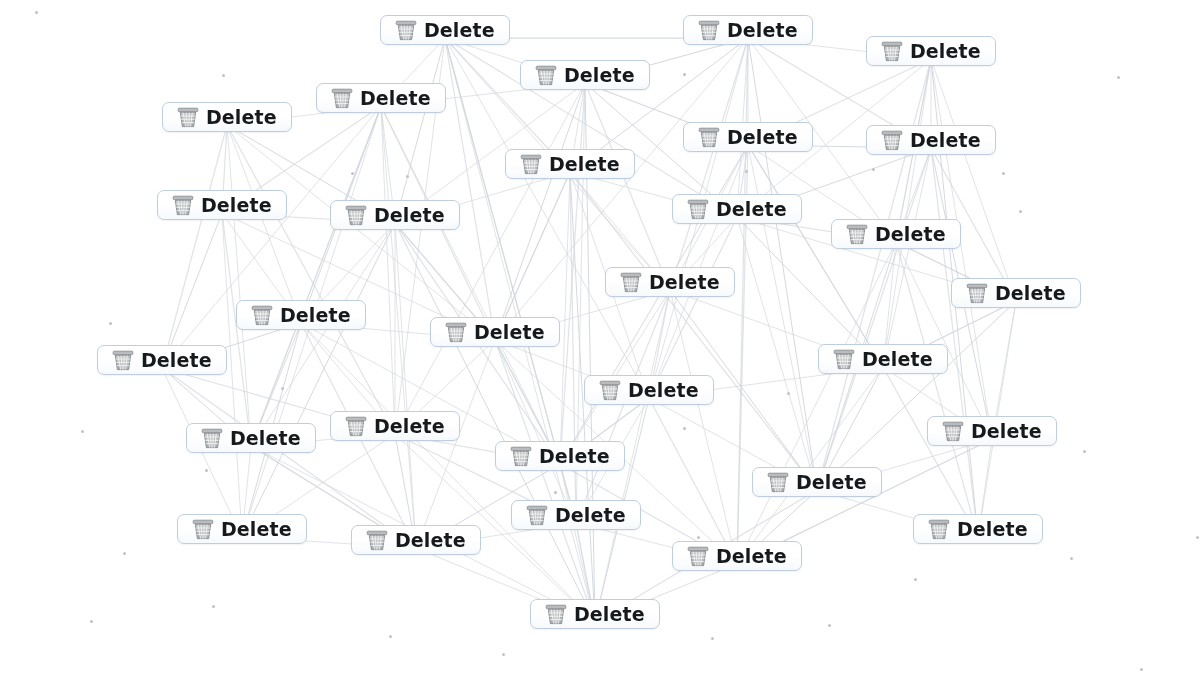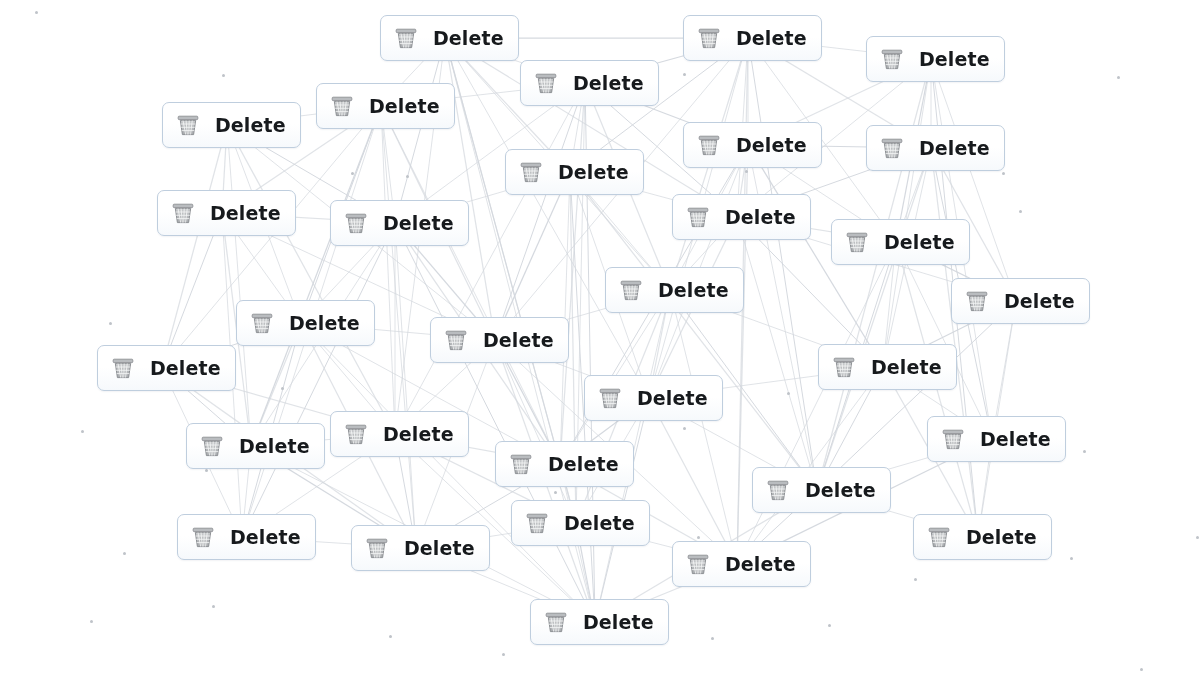--- a/index.html
+++ b/index.html
@@ -40,22 +40,22 @@
     height: 3px;
     border-radius: 50%;
     background: #bfc3c9;
   }
   .delete-node {
     position: absolute;
     box-sizing: border-box;
     display: flex;
     align-items: center;
     justify-content: center;
-    gap: 16px;
-    height: 46px;
+    gap: 7px;
+    height: 30px;
     padding: 0 14px;
     border: 1px solid #bfcede;
     border-radius: 7px;
     background: linear-gradient(180deg, #ffffff 0%, #ffffff 48%, #f6f9fc 100%);
     box-shadow: 0 1px 1.5px rgba(70,90,120,0.07);
     cursor: pointer;
     white-space: nowrap;
     user-select: none;
   }
   .delete-node .trash-icon {

